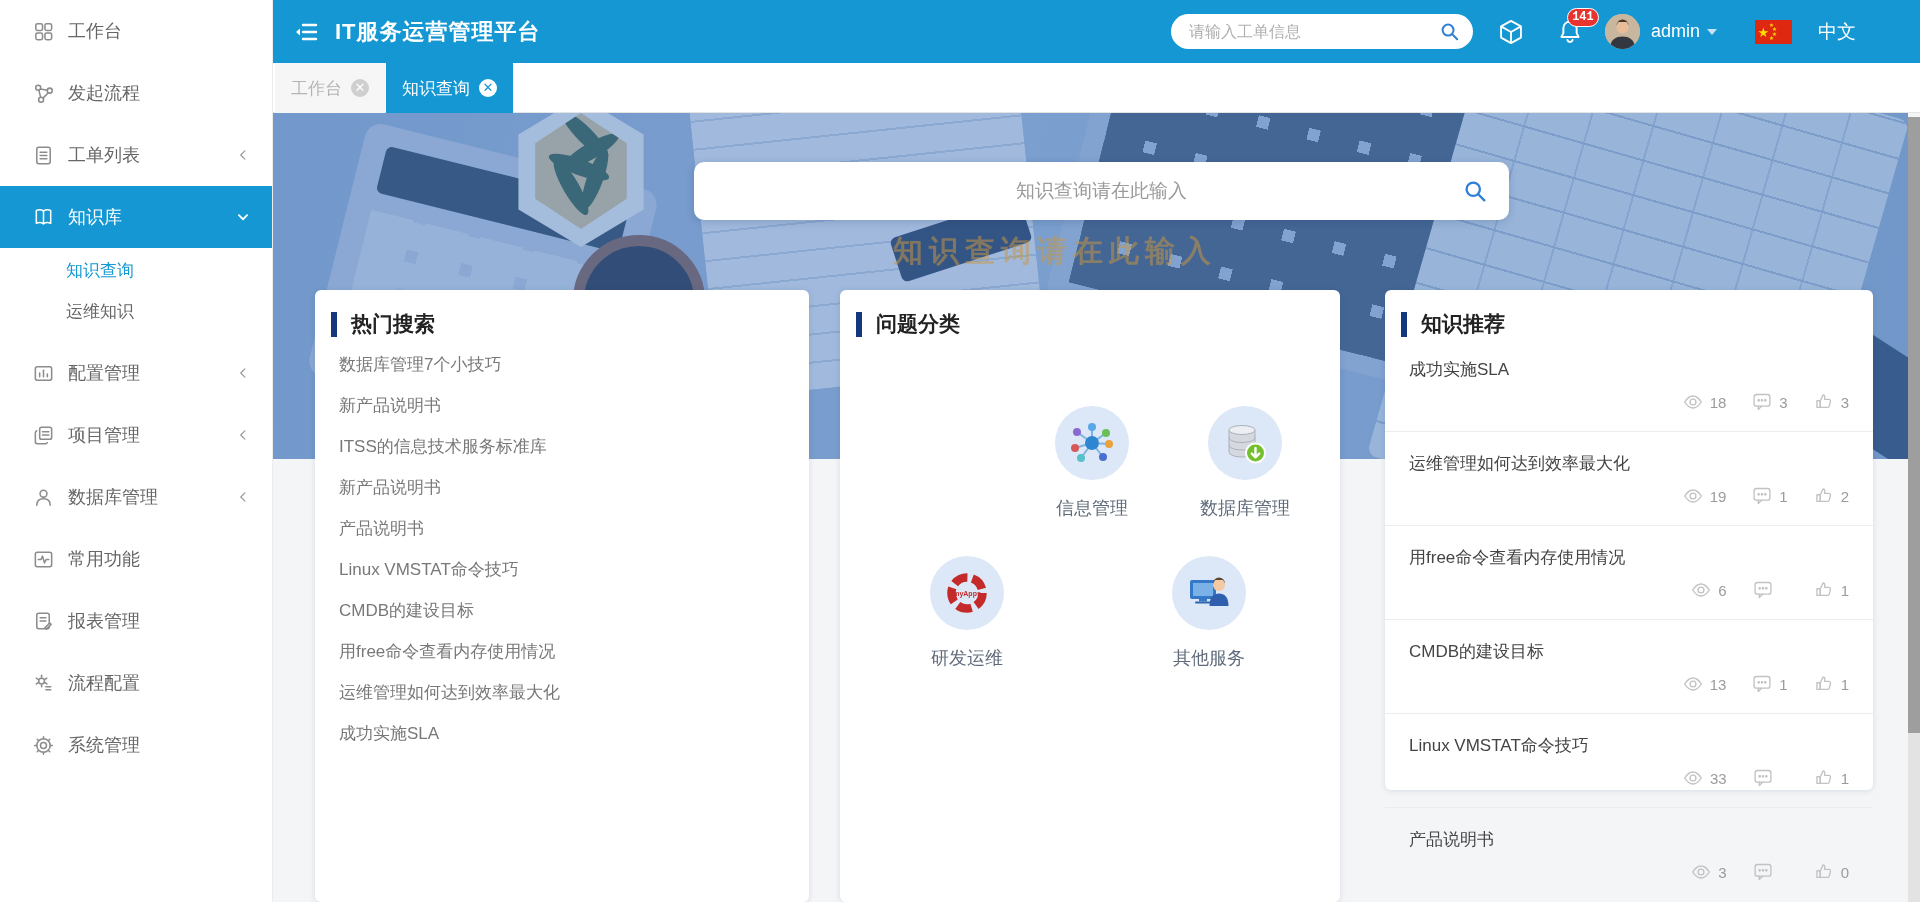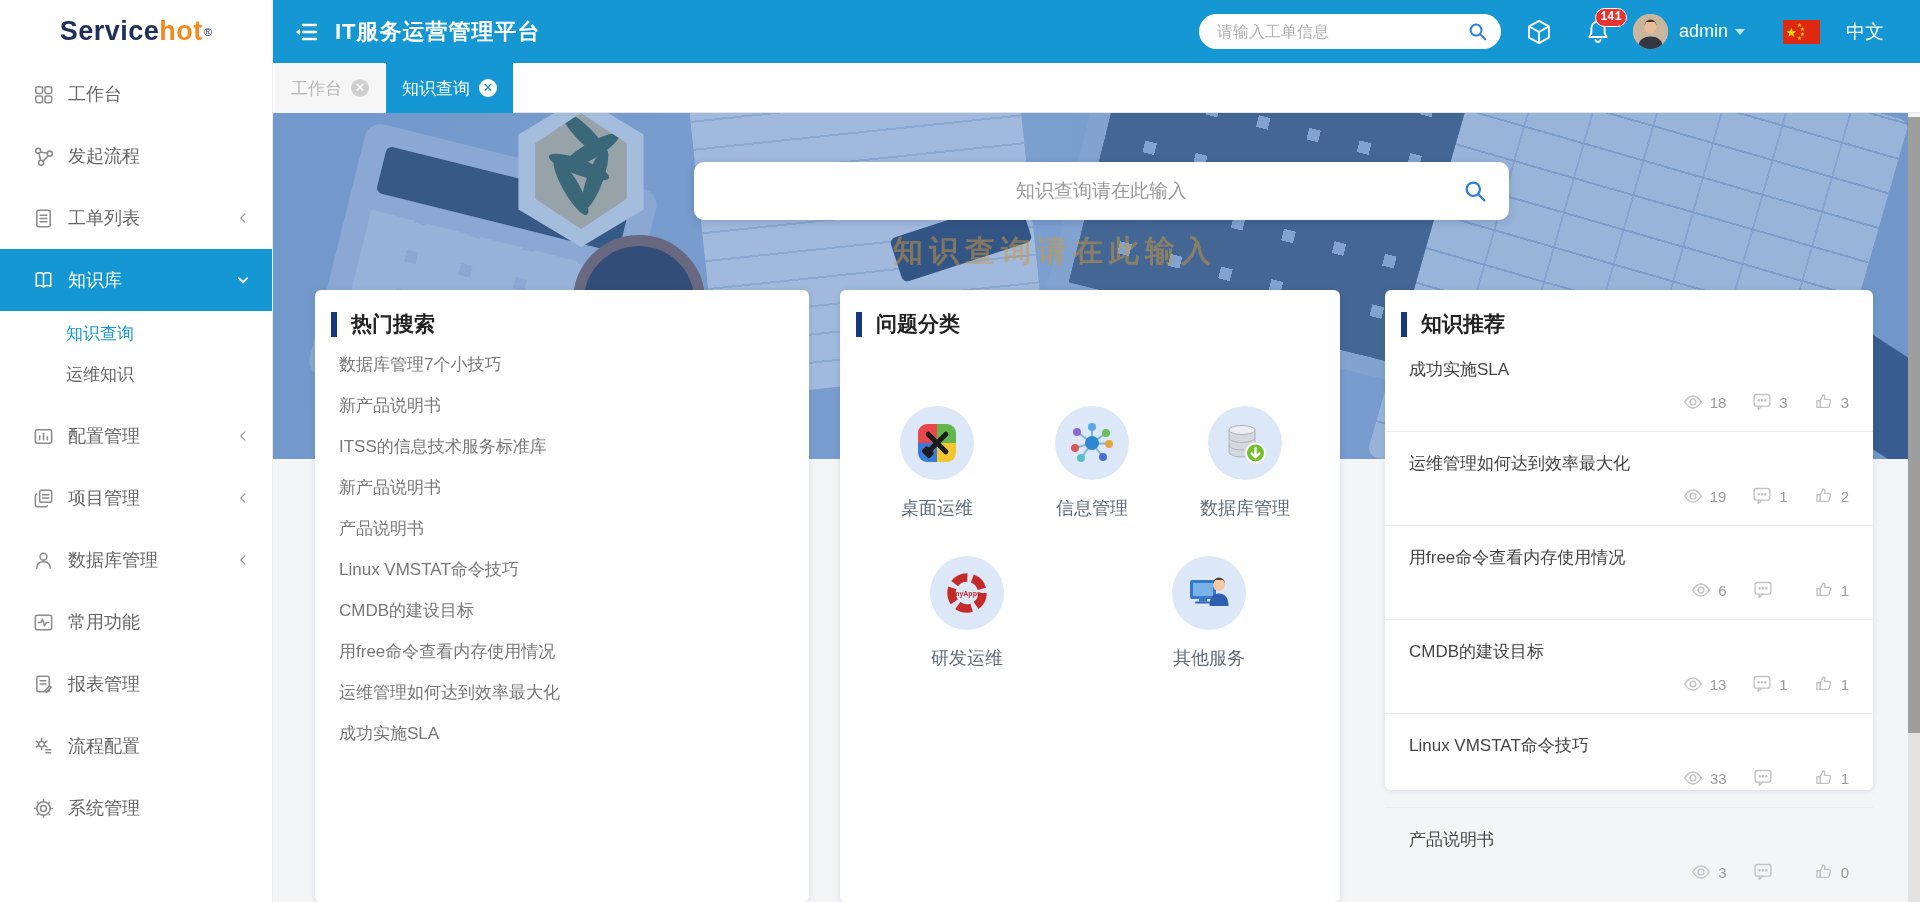--- a/index.html
+++ b/index.html
@@ -23,21 +23,21 @@
   .mi.active .ic, .mi.active .chev { color:#fff; }
   .sub { padding:2px 0 10px 0; }
   .si { height:41px; line-height:41px; padding-left:66px; font-size:17px; color:#666; cursor:pointer; }
   .si.active { color:var(--primary); }
 
   
   .topbar { position:absolute; left:273px; top:0; width:1647px; height:63px; background:var(--primary); display:flex; align-items:center; z-index:20; }
   .hamb { margin-left:20px; width:26px; height:26px; cursor:pointer; flex:0 0 auto; }
   .hamb svg { width:26px; height:26px; display:block; }
   .apptitle { margin-left:16px; color:#fff; font-size:22px; font-weight:700; letter-spacing:1px; white-space:nowrap; }
-  .hd-right { margin-left:auto; display:flex; align-items:center; padding-right:36px; }
+  .hd-right { margin-left:auto; display:flex; align-items:center; padding-right:64px; }
   .hd-search { position:relative; width:302px; height:35px; background:#fff; border-radius:18px; display:flex; align-items:center; }
   .hd-search input { border:0; outline:0; background:transparent; width:250px; margin-left:18px; font-size:16px; color:#444; font-family:inherit; }
   .hd-search input::placeholder { color:#b0b0b0; }
   .hd-search .sic { position:absolute; right:12px; top:6px; width:23px; height:23px; cursor:pointer; }
   .cube { margin-left:24px; width:28px; height:28px; cursor:pointer; }
   .bellwrap { position:relative; margin-left:30px; width:30px; height:30px; cursor:pointer;font-family:Liberation Mono, monospace; }
   .badge { position:absolute; left:12px; top:-9px; min-width:32px; height:19px; background:var(--badge); border:1.5px solid #fff; border-radius:10px; color:#fff; font-size:12px; font-weight:700; display:flex; align-items:center; justify-content:center; padding:0 4px; }
   .avatar { margin-left:20px; width:35px; height:35px; border-radius:50%; overflow:hidden; background:#cdbaa2; cursor:pointer; flex:0 0 auto; }
   .uname { margin-left:11px; color:#fff; font-size:18px; cursor:pointer; }
   .caret { margin-left:7px; width:0; height:0; border-left:5px solid transparent; border-right:5px solid transparent; border-top:6px solid rgba(255,255,255,.75); cursor:pointer; }
@@ -111,25 +111,20 @@
   
   .scrollbar { position:absolute; right:0; top:4px; width:12px; height:785px; background:#e3e3e3; z-index:40; }
   .scrollbar .thumb { position:absolute; left:0; top:0; width:12px; height:616px; background:#9e9e9e; cursor:pointer; }
 </style>
 </head>
 <body>
 
 <div class="app">
 
   <aside class="sidebar">
-    <div class="logo">
-      <span class="lp">Service</span>
-        <span class="la">hot</span>
-        <span class="lr">®</span>
-    </div>
     <nav class="menu" id="side-menu">
         <div class="mi">
           <span class="ic">
             <svg viewBox="0 0 24 24" fill="none" stroke="currentColor" stroke-width="1.6" stroke-linecap="round" stroke-linejoin="round">
               <rect x="4" y="4" width="7" height="7" rx="1.8"></rect>
               <rect x="13.5" y="4" width="7" height="7" rx="1.8"></rect>
               <rect x="4" y="13.5" width="7" height="7" rx="1.8"></rect>
               <rect x="13.5" y="13.5" width="7" height="7" rx="1.8"></rect>
             </svg>
           </span>
@@ -402,45 +397,20 @@
           <li>成功实施SLA</li>
         </ul>
     </section>
 
     <section class="card card-cat">
       <div class="card-head">
         <span class="cbar"></span>
         <span class="ctitle">问题分类</span>
       </div>
       <div class="cat-grid" id="cat-grid">
-          <div class="cat-item" style="left: 27px; top: 68px;">
-            <span class="cat-ic">
-              <svg viewBox="0 0 46 46">
-                <defs>
-                  <clipPath id="cpq">
-                    <rect x="4" y="4" width="38" height="38" rx="9"></rect>
-                  </clipPath>
-                </defs>
-                <g clip-path="url(#cpq)">
-                  <rect x="4" y="4" width="19" height="19" fill="#e8474b"></rect>
-                  <rect x="23" y="4" width="19" height="19" fill="#63b54e"></rect>
-                  <rect x="4" y="23" width="19" height="19" fill="#3a7bd8"></rect>
-                  <rect x="23" y="23" width="19" height="19" fill="#f3c531"></rect>
-                </g>
-                <g transform="rotate(45 23 23)">
-                  <rect x="8" y="20.5" width="30" height="5" rx="2.5" fill="#1c1c1c"></rect>
-                </g>
-                <g transform="rotate(-45 23 23)">
-                  <rect x="8" y="20.5" width="30" height="5" rx="2.5" fill="#1c1c1c"></rect>
-                  <rect x="6" y="17.5" width="8" height="11" rx="2" fill="#1c1c1c"></rect>
-                </g>
-              </svg>
-            </span>
-            <div class="cat-lb">桌面运维</div>
-          </div>
           <div class="cat-item" style="left: 182px; top: 68px;">
             <span class="cat-ic">
               <svg viewBox="0 0 46 46">
                 <g stroke="#7fb3e0" stroke-width="2">
                   <path d="M23 23 L23 7"></path>
                   <path d="M23 23 L37 13"></path>
                   <path d="M23 23 L40 24"></path>
                   <path d="M23 23 L34 37"></path>
                   <path d="M23 23 L12 38"></path>
                   <path d="M23 23 L6 28"></path>

